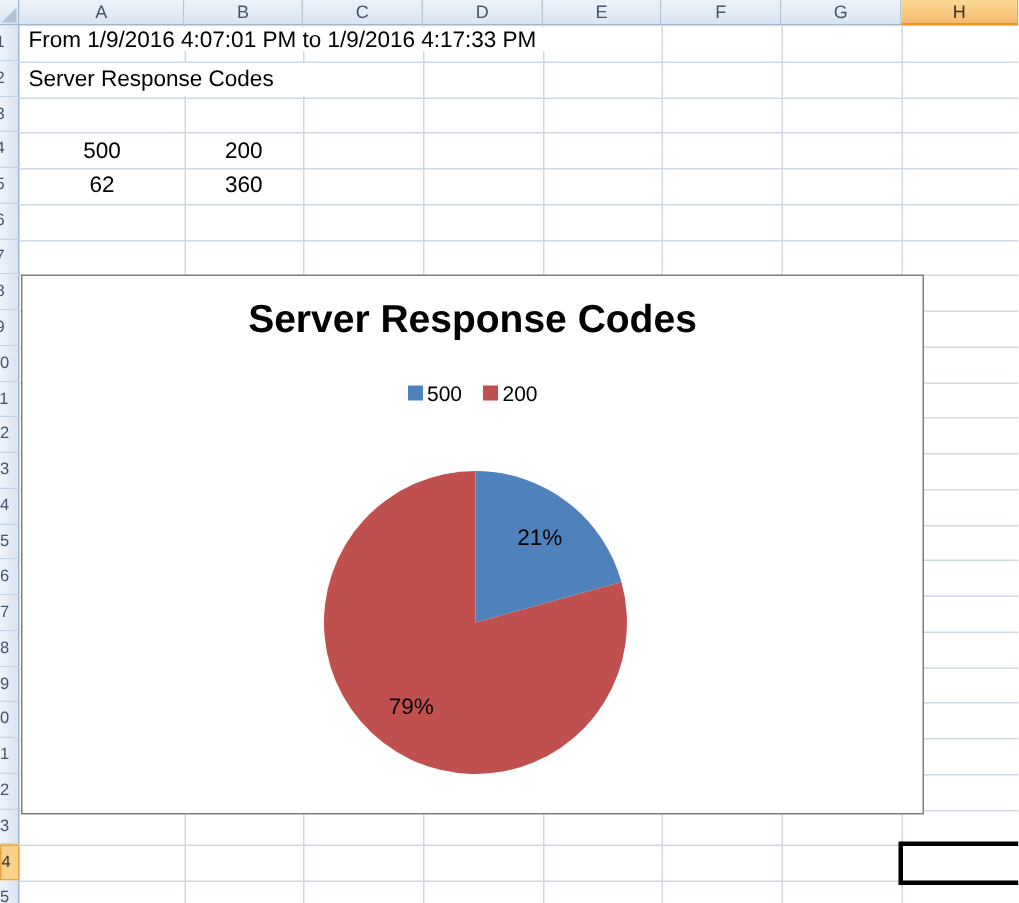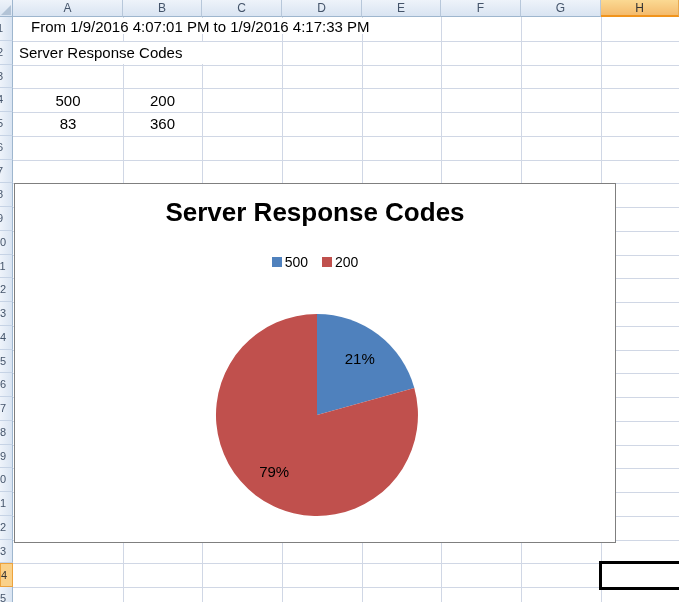--- a/index.html
+++ b/index.html
@@ -163,25 +163,25 @@
       <div class="hline" style="left: 13px; top: 420.75px; width: 666px; height: 1px; background: rgb(208, 215, 229);"></div>
       <div class="hline" style="left: 13px; top: 444.5px; width: 666px; height: 1px; background: rgb(208, 215, 229);"></div>
       <div class="hline" style="left: 13px; top: 468.25px; width: 666px; height: 1px; background: rgb(208, 215, 229);"></div>
       <div class="hline" style="left: 13px; top: 492px; width: 666px; height: 1px; background: rgb(208, 215, 229);"></div>
       <div class="hline" style="left: 13px; top: 515.75px; width: 666px; height: 1px; background: rgb(208, 215, 229);"></div>
       <div class="hline" style="left: 13px; top: 539.5px; width: 666px; height: 1px; background: rgb(208, 215, 229);"></div>
       <div class="hline" style="left: 13px; top: 563.25px; width: 666px; height: 1px; background: rgb(208, 215, 229);"></div>
       <div class="hline" style="left: 13px; top: 587px; width: 666px; height: 1px; background: rgb(208, 215, 229);"></div>
     </div>
   <div id="cells">
-      <div class="cell left" style="left: 27px; top: 18px; width: 394px; height: 16px;">From 1/9/2016 4:07:01 PM to 1/9/2016 4:17:33 PM</div>
+      <div class="cell left" style="left: 15px; top: 18px; width: 394px; height: 16px;">From 1/9/2016 4:07:01 PM to 1/9/2016 4:17:33 PM</div>
       <div class="cell left" style="left: 15px; top: 41.75px; width: 230px; height: 21.75px;">Server Response Codes</div>
       <div class="cell center" style="left: 13px; top: 88.25px; width: 110px; height: 23.75px;">500</div>
       <div class="cell center" style="left: 123px; top: 88.25px; width: 79px; height: 23.75px;">200</div>
-      <div class="cell center" style="left: 13px; top: 112px; width: 110px; height: 23.75px;">83</div>
+      <div class="cell center" style="left: 13px; top: 112px; width: 110px; height: 23.75px;">62</div>
       <div class="cell center" style="left: 123px; top: 112px; width: 79px; height: 23.75px;">360</div>
     </div>
 
   <div class="chart">
     <div class="chart-title">Server Response Codes</div>
     <div class="legend" id="legend">
         <span class="item">
           <span class="sw" style="background: rgb(79, 129, 189);"></span>
           <span>500</span>
         </span>

